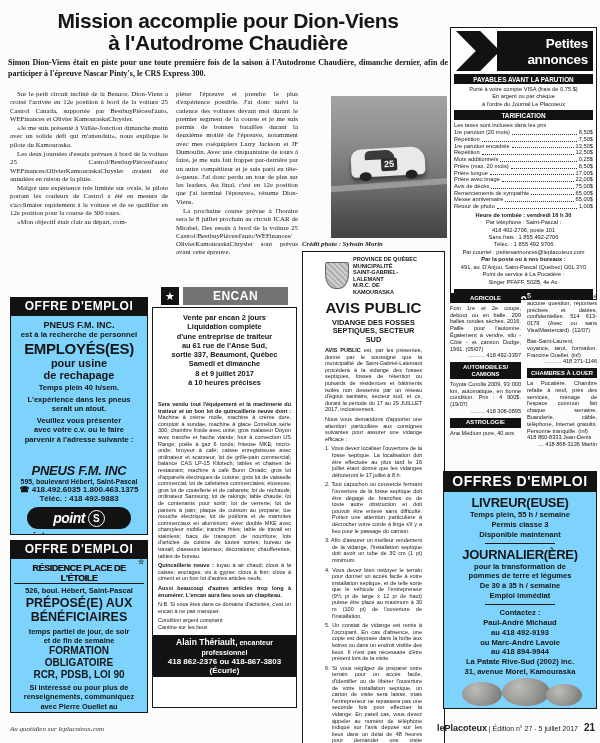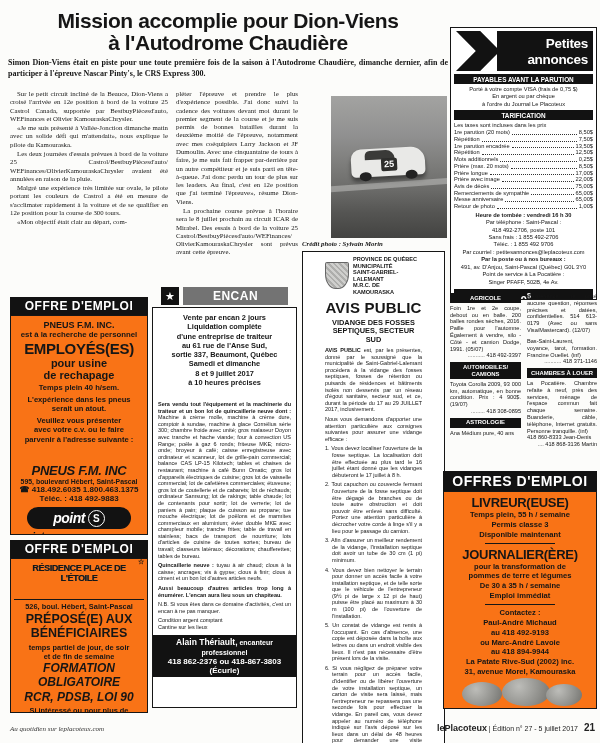--- a/index.html
+++ b/index.html
@@ -41,43 +41,43 @@
   #encan .elabel{background:#737373;color:#fff;font-weight:bold;font-size:12px;padding:2px 30px;letter-spacing:.5px;}
   #encan .box{border:1px solid #161616;background:#fff;height:401px;box-sizing:border-box;padding:4px 5px;overflow:hidden;}
   #encan .intro{font-size:7.4px;font-weight:bold;text-align:center;line-height:1.25;margin-bottom:14px;}
   #encan .body{font-size:5.5px;line-height:1.2;}
   #encan .body p{margin:0 0 3px;}
   #encan .foot{background:#121212;color:#fff;text-align:center;font-weight:bold;margin:4px -5px -4px;padding:2px 1px;}
   #encan .foot .l1{font-size:8.5px;}
   #encan .foot .l2{font-size:8px;}
   
   .adhdr{background:#121212;color:#fff;font-weight:bold;text-align:center;font-size:12px;letter-spacing:.5px;padding:2px 0;}
-  .adbox{border:1.5px solid #161616;background:#f97316;box-sizing:border-box;padding:4px 3px;overflow:hidden;text-align:center;}
+  .adbox{border:1.5px solid #161616;background:#7dd3fc;box-sizing:border-box;padding:4px 3px;overflow:hidden;text-align:center;}
   #adA{left:10px;top:297px;width:138px;}
   #adA .adbox{height:220px;}
   #adA .l1{font-size:9px;font-weight:bold;}
   #adA .l2{font-size:7.8px;font-weight:bold;}
   #adA .role{font-size:15px;font-weight:bold;letter-spacing:-0.3px;margin-top:1px;}
   #adA .rolesub{font-size:11px;font-weight:bold;line-height:1.1;}
   #adA .sm{font-size:7.6px;font-weight:bold;line-height:1.25;margin-top:2px;}
   #adA .comp{font-size:13px;font-weight:bold;font-style:italic;margin-top:19px;letter-spacing:-0.3px;}
   #adA .addr{font-size:6.9px;font-weight:bold;}
   #adA .tel{font-size:8px;font-weight:bold;}
   #pointS{margin:4px auto 0;width:104px;height:22px;background:#121212;border-radius:11px;color:#fff;display:flex;align-items:center;justify-content:center;gap:3px;}
   #pointS .pt{font-size:14px;font-weight:bold;font-style:italic;letter-spacing:-0.5px;}
   #pointS .sc{width:15px;height:15px;border:1.6px solid #fff;border-radius:50%;font-size:10px;font-weight:bold;line-height:15px;}
   #adA .web{font-size:10px;font-weight:bold;font-style:italic;text-align:left;margin:2px 0 0 6px;}
   #adB{left:10px;top:540px;width:138px;}
   #adB .adbox{height:155px;}
-  #adB .logo{font-size:9px;font-weight:bold;letter-spacing:-0.4px;position:relative;border-bottom:1px solid #161616;padding-bottom:16px;margin-bottom:2px;text-shadow:.4px .4px 0 #555;}
+  #adB .logo{font-size:9px;font-weight:bold;letter-spacing:-0.4px;position:relative;border-bottom:1px solid #161616;padding-bottom:0;margin-bottom:2px;text-shadow:.4px .4px 0 #555;}
   #adB .logo .st{position:absolute;right:0;top:-5px;font-size:7px;text-shadow:none;}
   #adB .addr{font-size:7.4px;font-weight:bold;}
   #adB .role{font-size:12.5px;font-weight:bold;line-height:1.1;margin-top:2px;}
   #adB .sm{font-size:7.4px;font-weight:bold;line-height:1.25;margin-top:2px;}
-  #adB .big{font-size:12px;font-weight:bold;line-height:1.2;font-style:italic;}
+  #adB .big{font-size:10px;font-weight:bold;line-height:1.2;}
   #adB .tel{font-size:15px;font-weight:bold;letter-spacing:-0.3px;}
   
   #sidebox{left:450px;top:27px;width:147px;height:273px;border:1px solid #161616;background:#fff;box-sizing:border-box;padding:3px;overflow:hidden;}
   #banner{height:40px;position:relative;background:#fff;margin-bottom:3px;}
   #banner .chev{position:absolute;left:2px;top:0;width:44px;height:40px;background:#121212;clip-path:polygon(0 0,55% 0,100% 50%,55% 100%,0 100%,45% 50%);}
   #banner .blk{position:absolute;right:0;top:0;width:96px;height:40px;background:#121212;color:#fff;font-weight:bold;font-size:13.5px;line-height:1.15;text-align:right;padding:5px 5px 0 0;box-sizing:border-box;letter-spacing:-0.3px;}
   .sbar{background:#121212;color:#fff;font-weight:bold;font-size:6.4px;text-align:center;padding:1.5px 0;margin:2px 0;}
   .stext{font-size:5.7px;text-align:center;line-height:1.3;}
   .intro{font-size:5.7px;margin:1px 0;}
   .trow{display:flex;align-items:flex-end;font-size:5.7px;line-height:1.18;}

